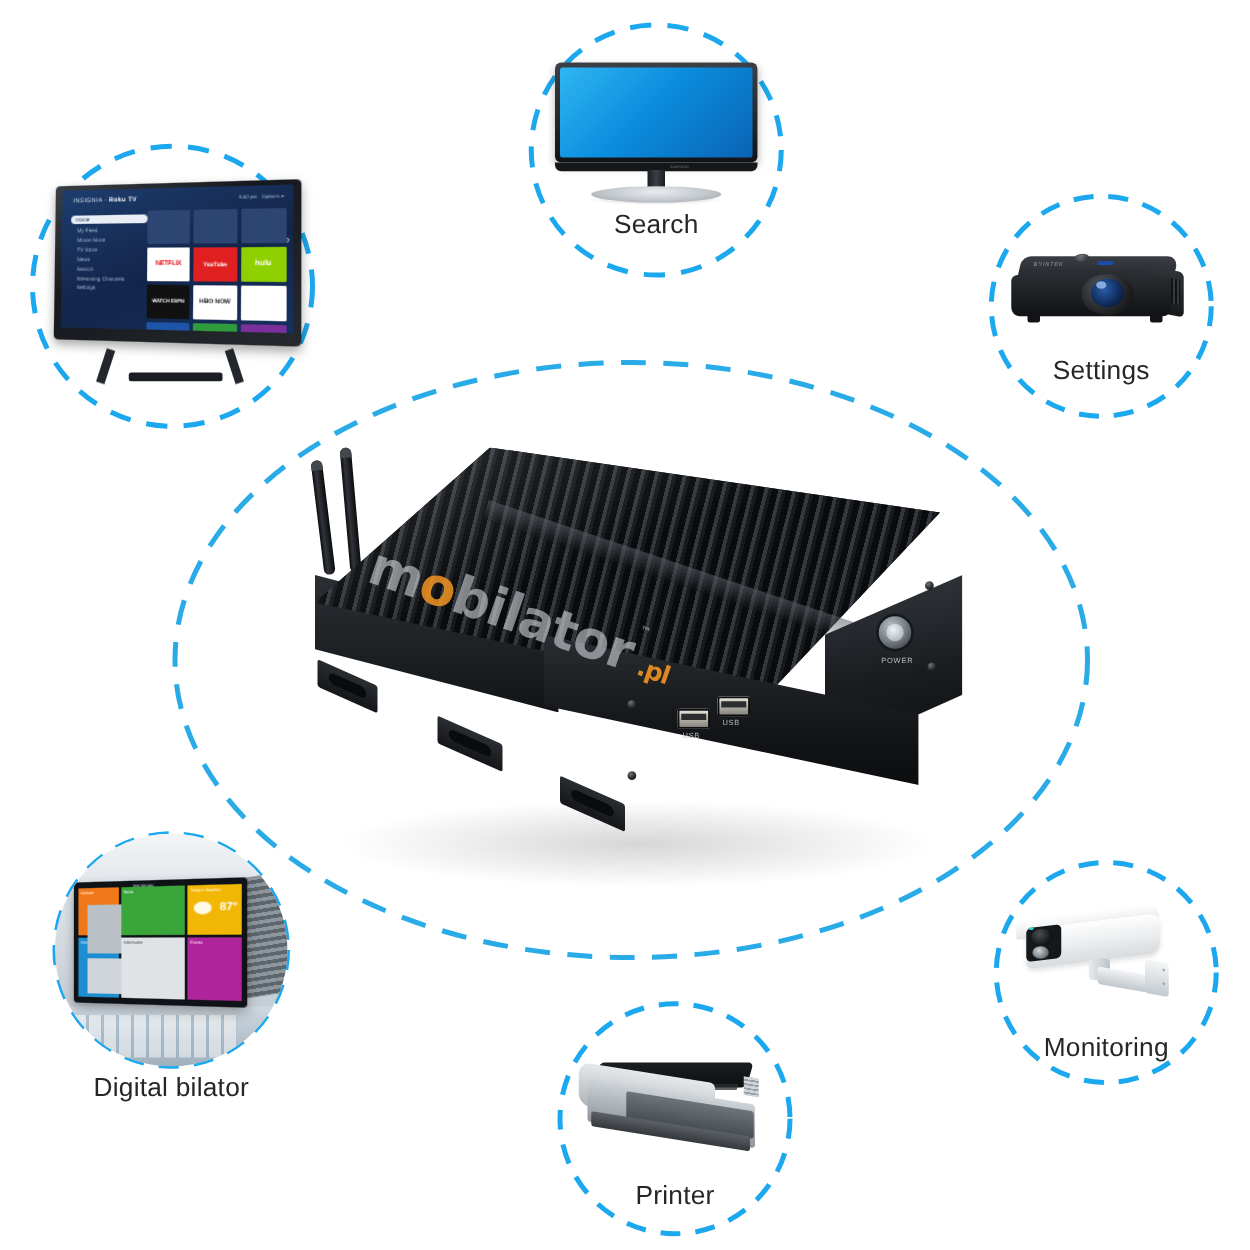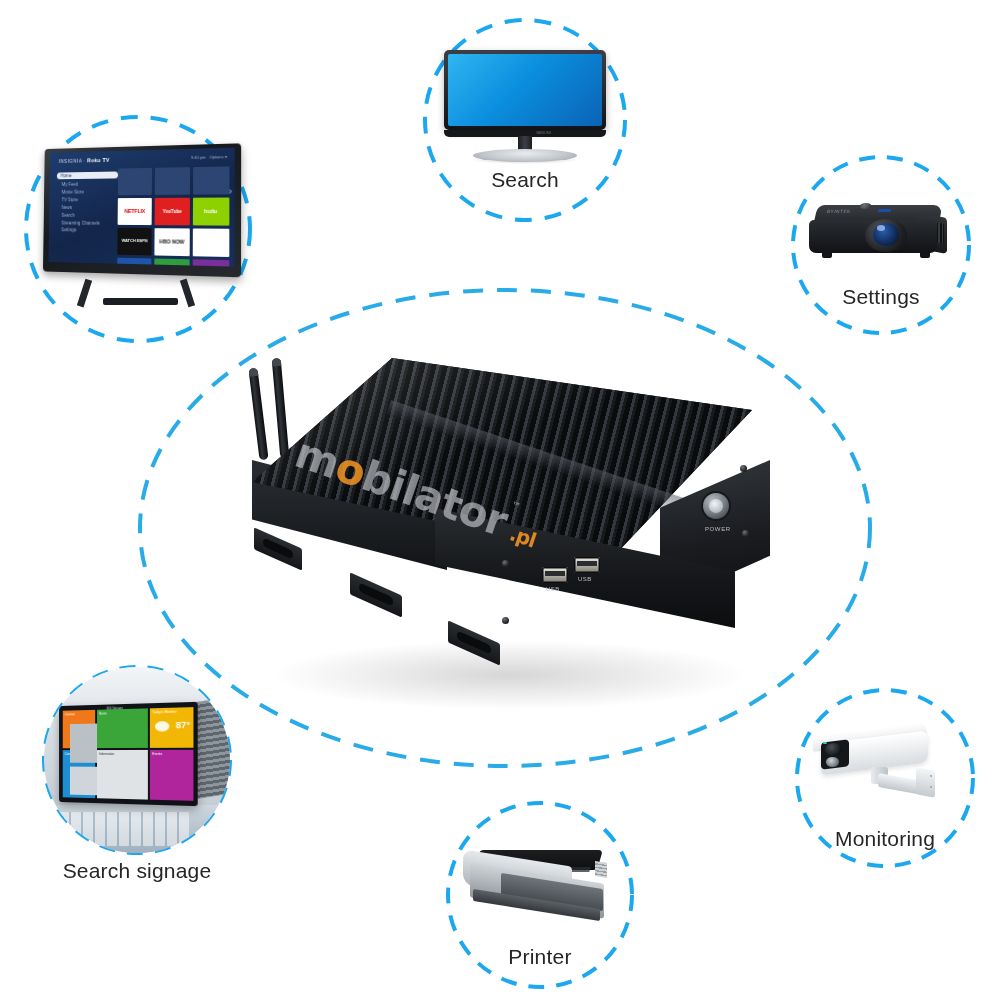--- a/index.html
+++ b/index.html
@@ -240,21 +240,21 @@
             <div class="ds-t ds-blue">Contact</div>
             <div class="ds-t ds-gray">
               <span>Information</span>
               <div class="ds-pers"></div><div class="ds-pers2"></div>
             </div>
             <div class="ds-t ds-magenta">Events</div>
           </div>
         </div>
       </div>
     </div>
-    <div class="node-label" style="top:192px;">Search signage</div>
+    <div class="node-label" style="top:192px;">Digital bilator</div>
   </div>
 
   <div class="node" style="left:448px;top:803px;width:184px;height:184px;">
     <div class="art" style="left:4px;top:14px;width:176px;height:124px;">
       <div class="pr-top"></div>
       <div class="pr-slot"></div>
       <div class="pr-shell"></div>
       <div class="pr-body"></div>
       <div class="pr-tray"></div>
       <div class="pr-base"></div>

